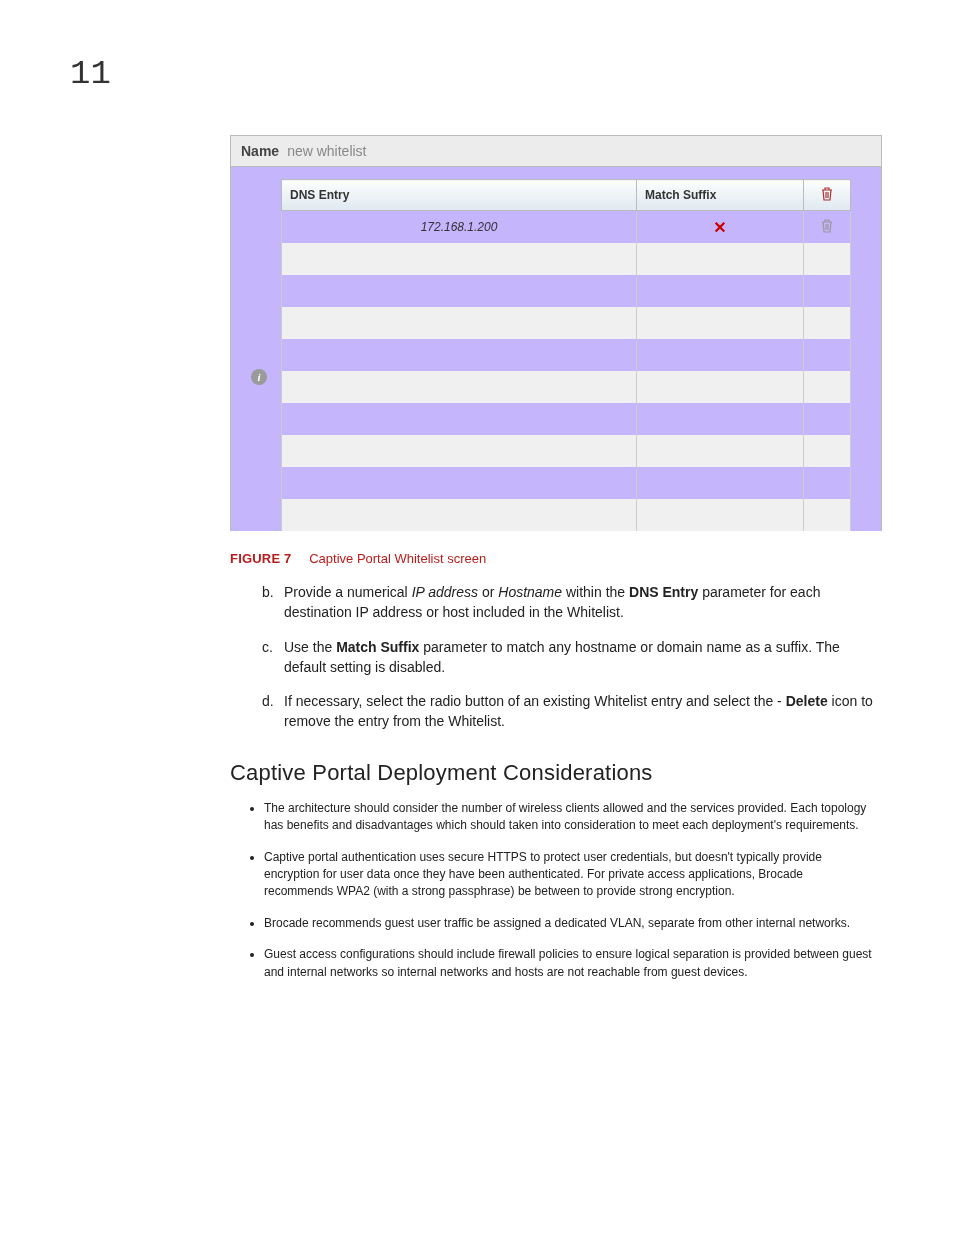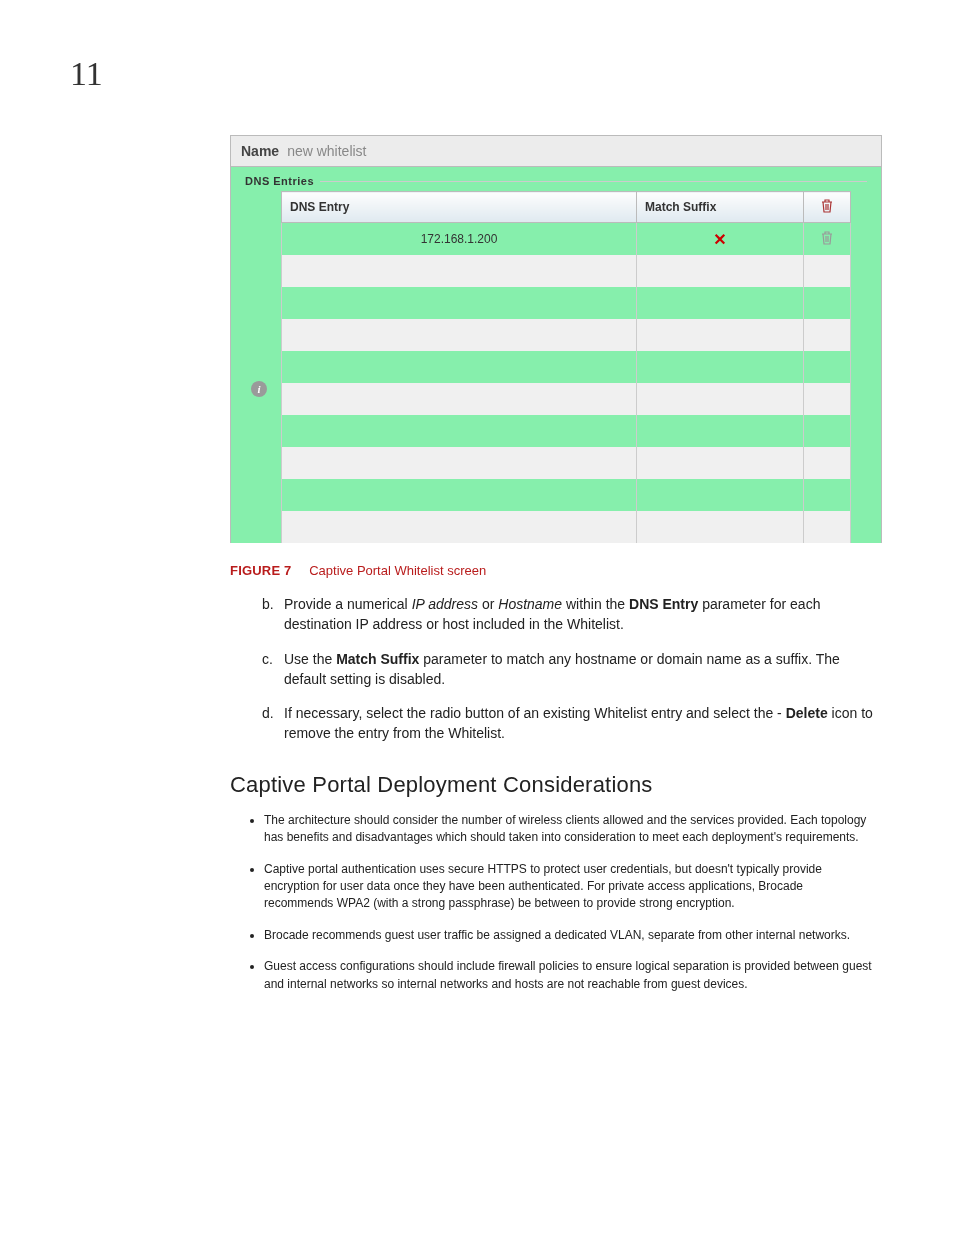--- a/index.html
+++ b/index.html
@@ -15,35 +15,35 @@
     height: 1235px;
     position: relative;
     box-sizing: border-box;
     padding: 55px 70px 40px 70px;
   }
   .page-num {
     position: absolute;
     top: 55px;
     left: 70px;
     font-size: 34px;
-    font-family: Liberation Serif, serif;
+    font-family: Liberation Mono, monospace;
     color: #333;
   }
   .content {
     margin-left: 160px;
     margin-right: 10px;
     padding-top: 80px;
   }
   
   .screenshot {
     position: relative;
     width: 650px;
     border-left: 1px solid #bbb;
     border-right: 1px solid #bbb;
-    background: #86efac;
+    background: #c4b5fd;
     font-family: Arial, Helvetica, sans-serif;
   }
   .name-bar {
     background: #ececec;
     border: 1px solid #bbb;
     border-left: none;
     border-right: none;
     display: flex;
     align-items: center;
     height: 30px;
@@ -113,21 +113,21 @@
     text-align: center;
   }
   table.dns td {
     border-left: 1px solid #ccc;
     border-right: 1px solid #ccc;
     padding: 0 8px;
     height: 32px;
     vertical-align: middle;
   }
   table.dns tr.alt td { background: #f0f0f0; }
-  table.dns td.entry { text-align: center; color: #333; }
+  table.dns td.entry { text-align: center; color: #333; font-style: italic; }
   table.dns td.suffix { text-align: center; width: 150px; }
   .x-mark { color: #c00; font-weight: bold; font-size: 16px; }
   .trash-svg { width: 14px; height: 16px; display: inline-block; }
   .caption {
     margin-top: 20px;
     font-size: 13px;
     color: #b91c1c;
   }
   .caption .fig { font-weight: bold; margin-right: 14px; font-family: "Arial Narrow", Arial, sans-serif; letter-spacing: 0.2px;}
   
@@ -179,24 +179,20 @@
   <div class="page-num">11</div>
 
   <div class="content">
 
     <div class="screenshot">
       <div class="name-bar">
         <span class="lbl">Name</span>
         <span class="val">new whitelist</span>
       </div>
       <div class="fieldset-area">
-        <div class="fieldset-title">
-          <span>DNS Entries</span>
-          <hr>
-        </div>
         <div class="table-wrap">
           <div class="info-icon">i</div>
           <table class="dns">
             <thead>
               <tr>
                 <th>DNS Entry</th>
                 <th style="width:150px">Match Suffix</th>
                 <th class="trash-h">
                   <svg class="trash-svg" viewBox="0 0 14 16">
                       <path fill="none" stroke="#a33" stroke-width="1.2" d="M2 4h10M5 4V2h4v2M3 4l1 10h6l1-10M6 6v6M8 6v6"></path>

